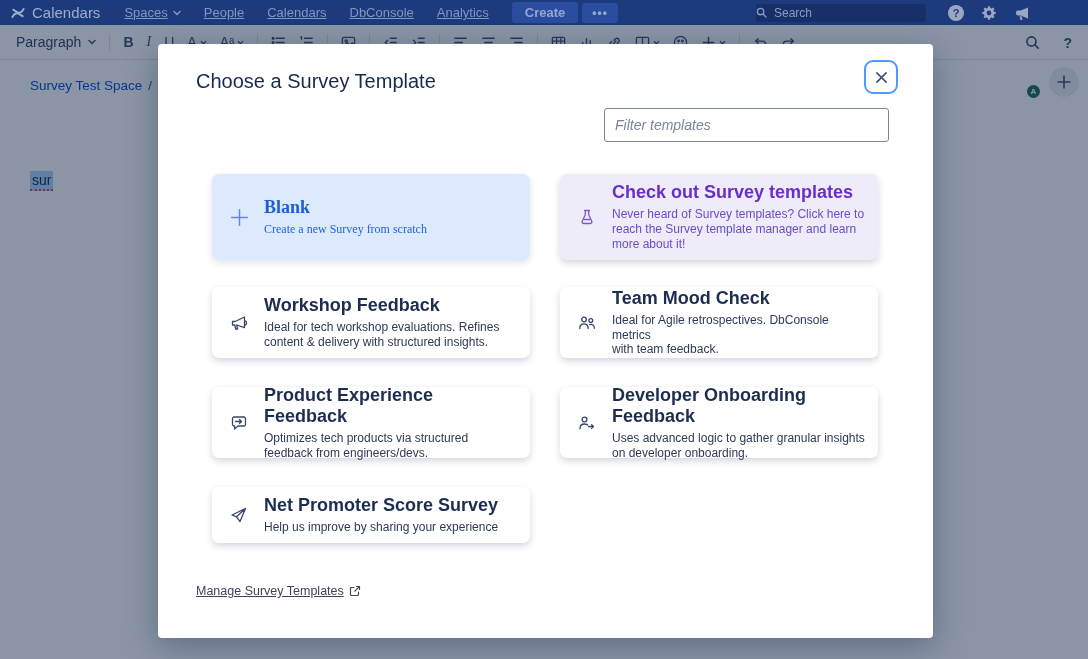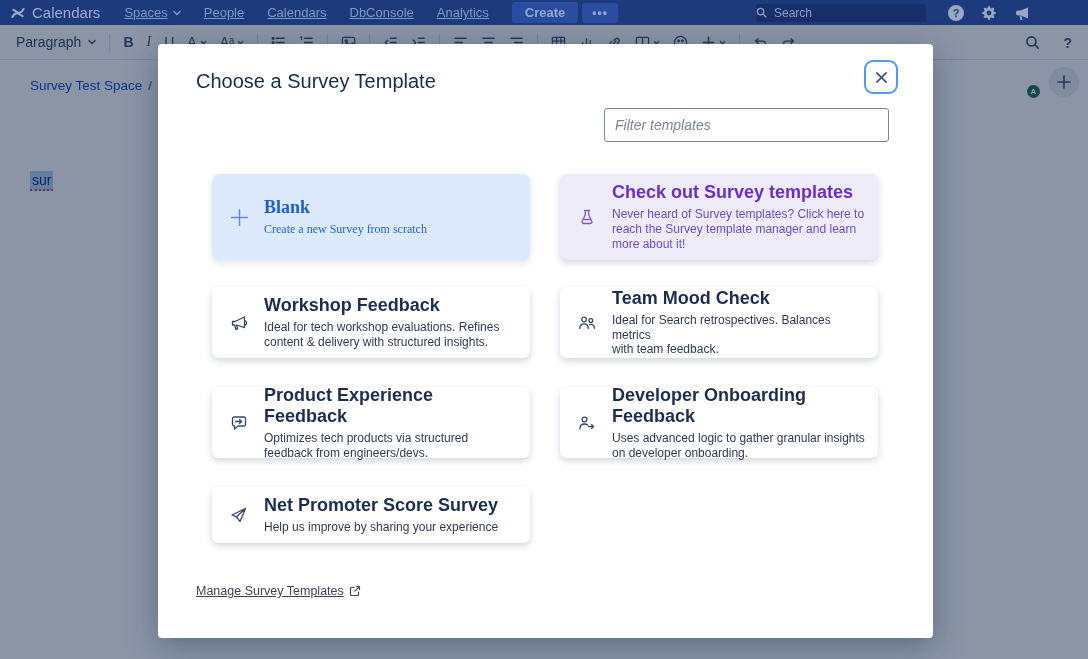--- a/index.html
+++ b/index.html
@@ -356,21 +356,21 @@
       <span class="card-icon">
         <svg width="18" height="18" viewBox="0 0 18 18" fill="none" stroke="currentColor" stroke-width="1.3" stroke-linecap="round" stroke-linejoin="round">
             <circle cx="6" cy="5.5" r="2.3"></circle>
             <path d="M1.8 14.5c0-3 1.9-4.6 4.2-4.6s4.2 1.6 4.2 4.6"></path>
             <circle cx="12.8" cy="6.5" r="1.9"></circle>
             <path d="M11.5 10.6c.4-.1.8-.2 1.3-.2 2 0 3.5 1.4 3.5 3.9"></path>
           </svg>
       </span>
       <div>
         <div class="card-title">Team Mood Check</div>
-        <div class="card-desc">Ideal for Search retrospectives. Balances metrics
+        <div class="card-desc">Ideal for Agile retrospectives. DbConsole metrics
 with team feedback.</div>
       </div>
     </div>
 
     <div class="card card--white r3 c1">
       <span class="card-icon">
         <svg width="18" height="18" viewBox="0 0 18 18" fill="none" stroke="currentColor" stroke-width="1.3" stroke-linecap="round" stroke-linejoin="round">
             <path d="M2.5 4.5a1.5 1.5 0 011.5-1.5h10a1.5 1.5 0 011.5 1.5v6a1.5 1.5 0 01-1.5 1.5H8l-3.5 3v-3H4a1.5 1.5 0 01-1.5-1.5v-6z"></path>
             <path d="M5.5 7.5h6M9.5 5.5l2 2-2 2"></path>
           </svg>

